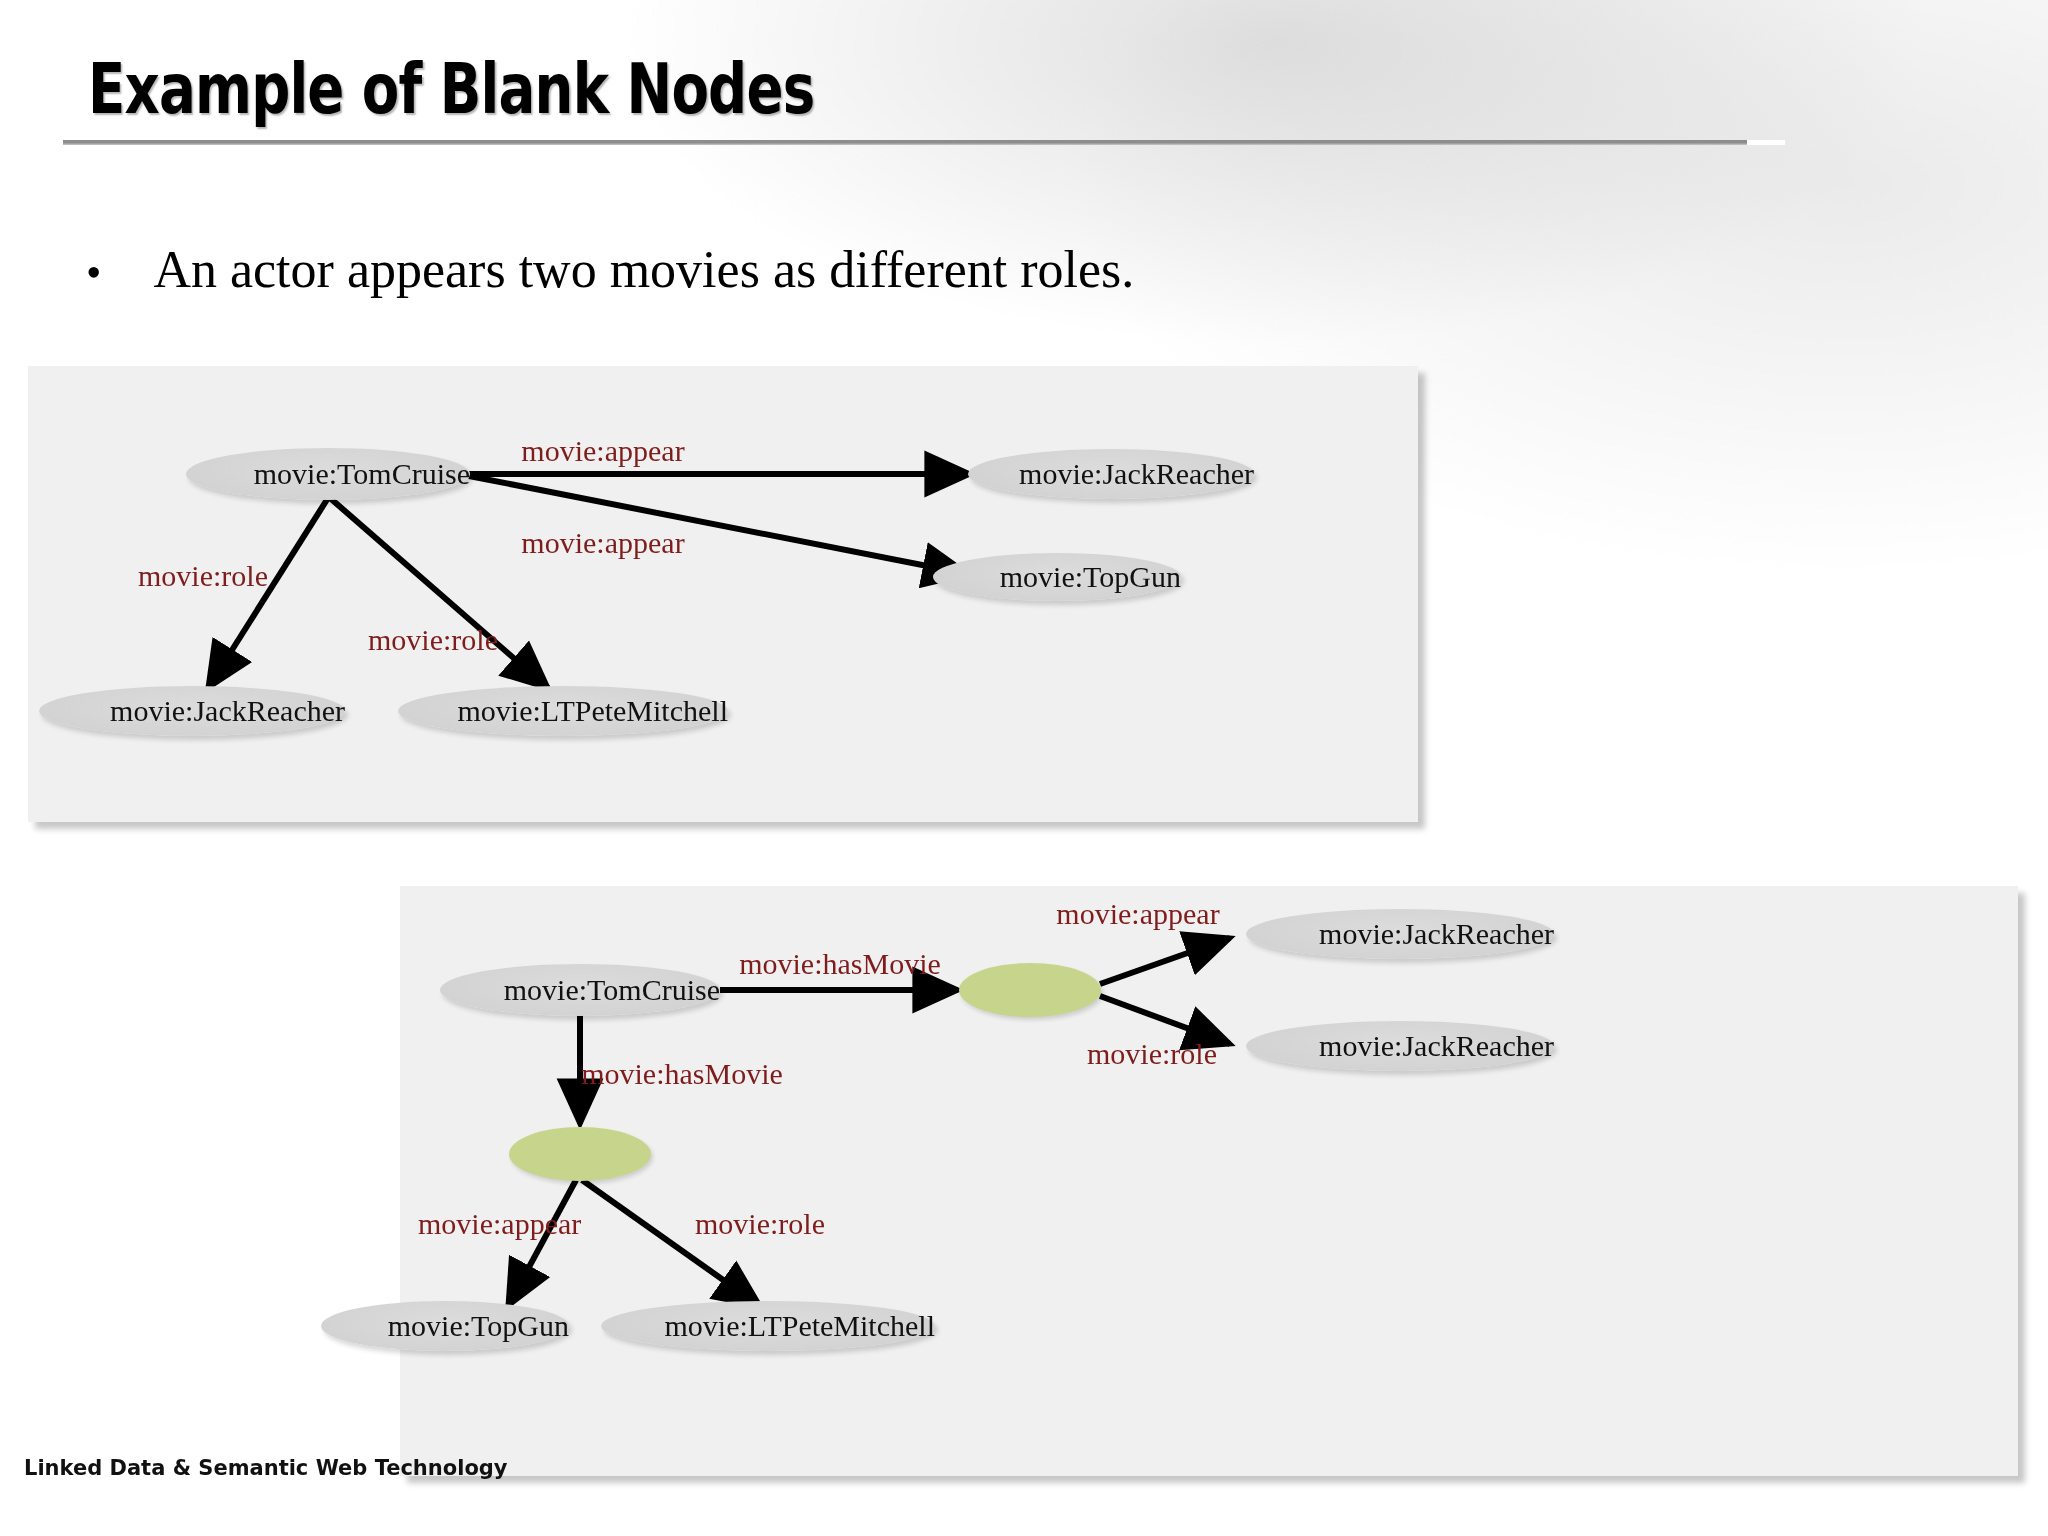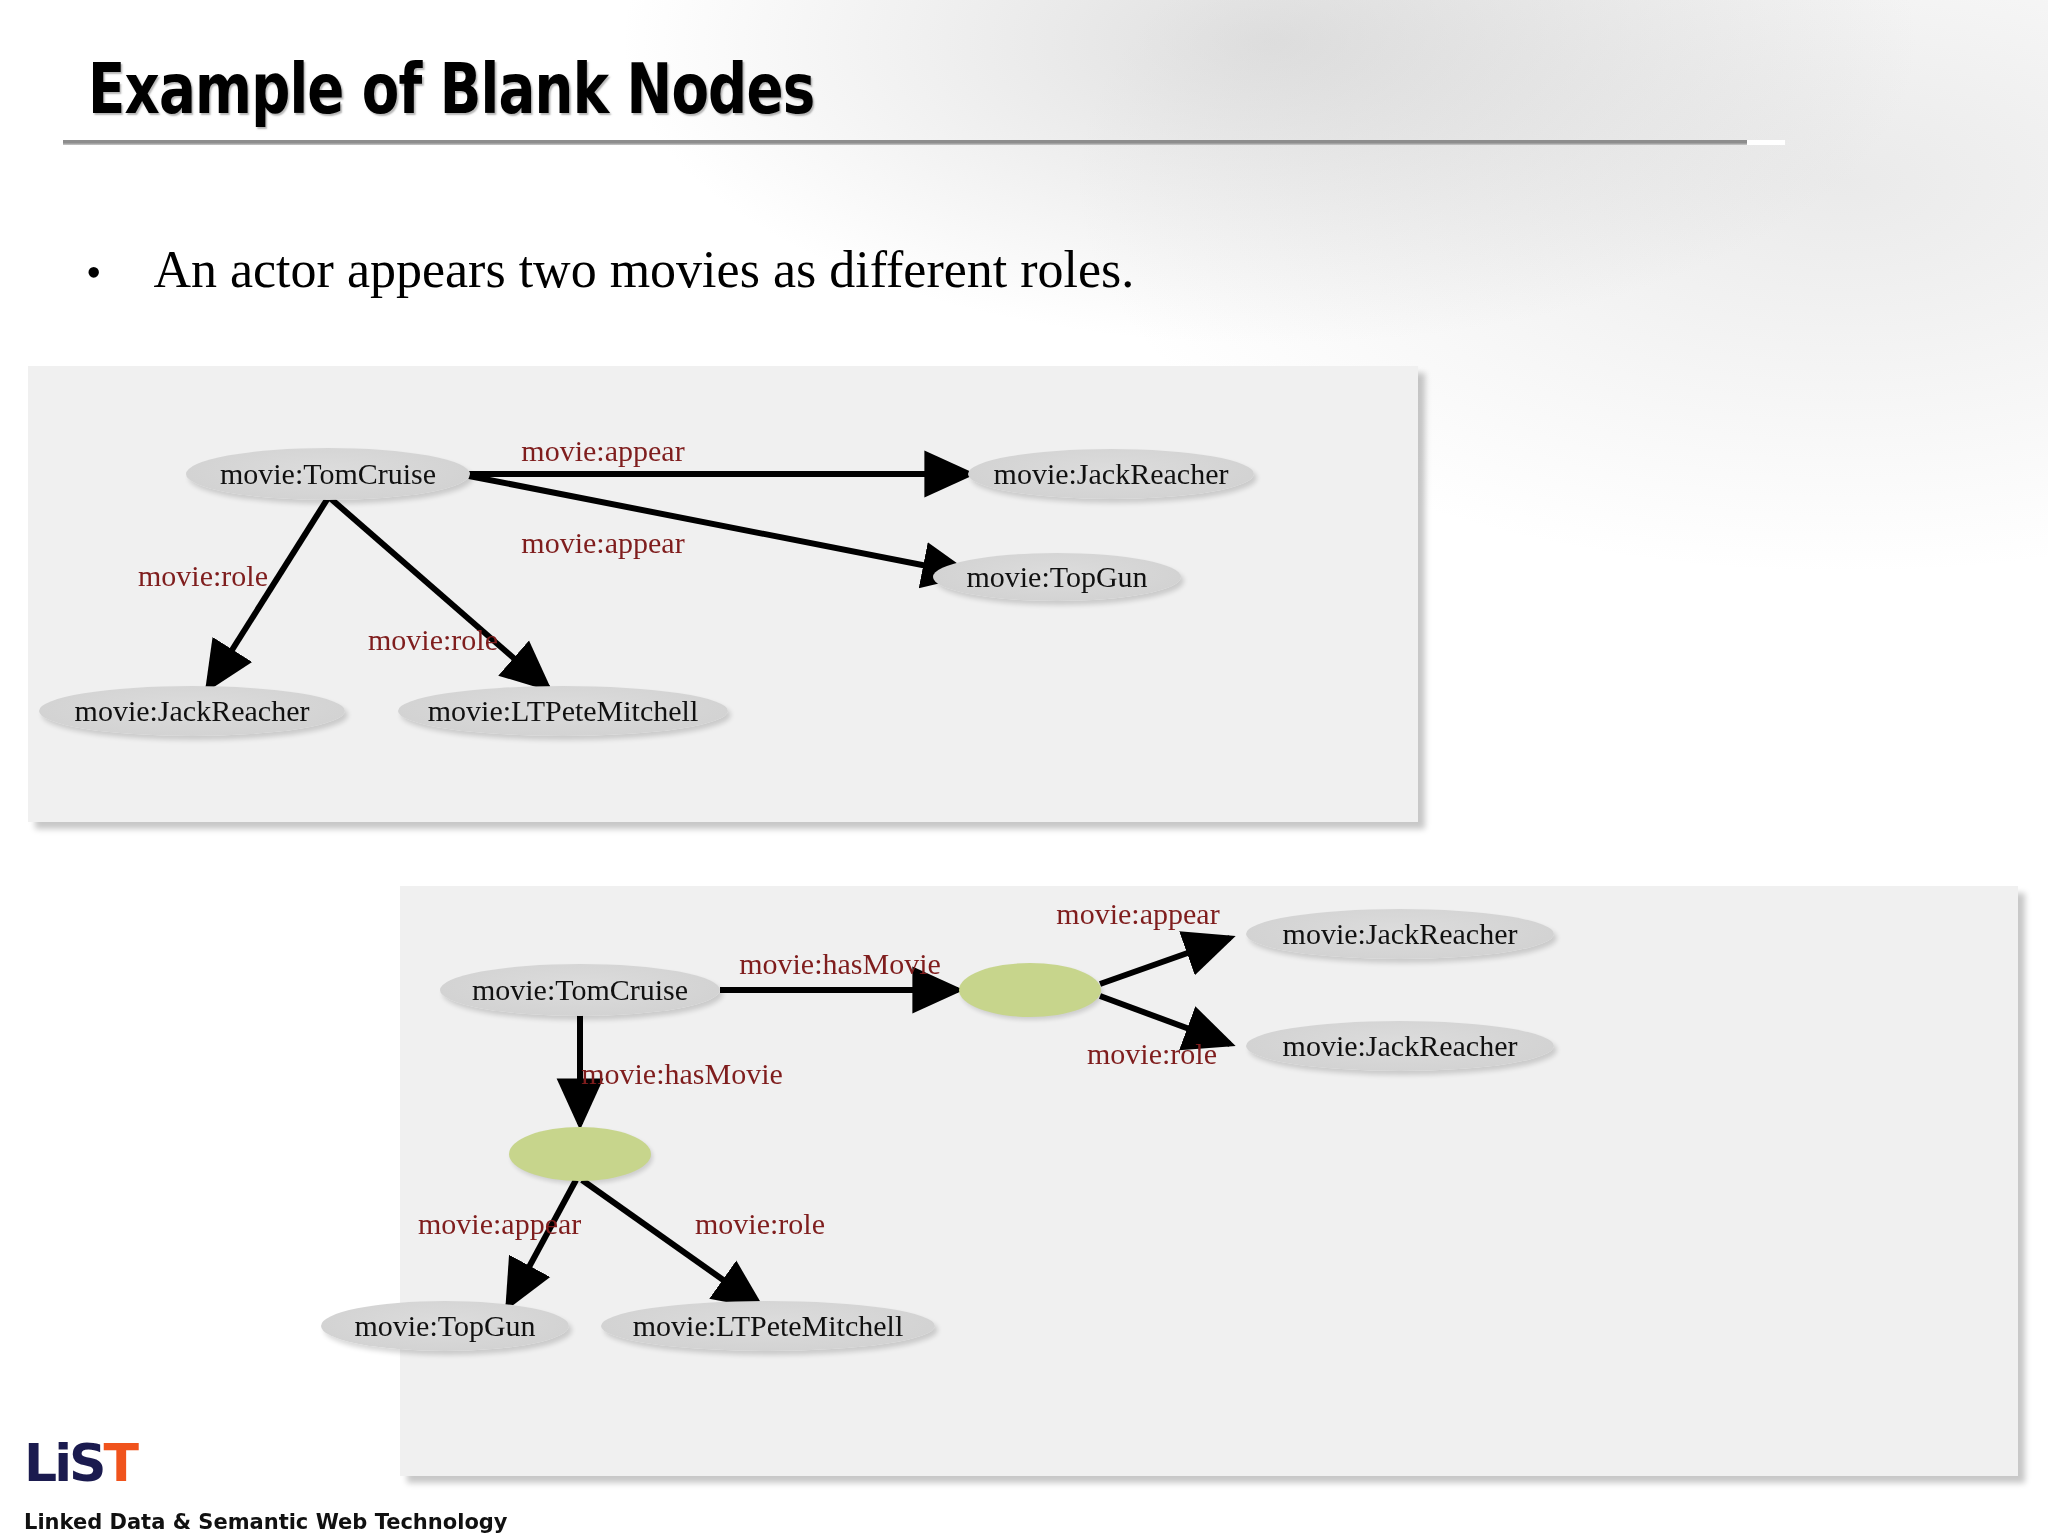--- a/index.html
+++ b/index.html
@@ -106,21 +106,21 @@
     height: 100%;
     overflow: visible;
   }
 
   
   .node {
     position: absolute;
     transform: translate(-50%, -50%);
     display: flex;
     align-items: center;
-    justify-content: center;
+    justify-content: flex-end;
     border-radius: 50%;
     font-family: "Liberation Serif", serif;
     font-size: 30px;
     color: #111;
     white-space: nowrap;
   }
   .node.grey {
     background: radial-gradient(ellipse at 50% 42%, #dcdcdc 0%, #d4d4d4 62%, #cfcfcf 100%);
     box-shadow: 3px 4px 5px rgba(0,0,0,0.16);
   }
@@ -270,17 +270,14 @@
 
   <div class="edge-label" style="left:440px; top:78px;">movie:hasMovie</div>
   <div class="edge-label" style="left:282px; top:188px;">movie:hasMovie</div>
   <div class="edge-label" style="left:738px; top:28px;">movie:appear</div>
   <div class="edge-label" style="left:752px; top:168px;">movie:role</div>
   <div class="edge-label" style="left:18px; top:338px; transform:translate(0,-50%);">movie:appear</div>
   <div class="edge-label" style="left:360px; top:338px;">movie:role</div>
 </div>
 
 <div class="logo-wrap">
-  <div class="logo-mark">
-    <span class="logo-li">Li</span><span class="logo-s">S</span><span class="logo-t">T</span>
-  </div>
   <div class="logo-tagline">Linked Data &amp; Semantic Web Technology</div>
 </div>
 
 </body></html>

